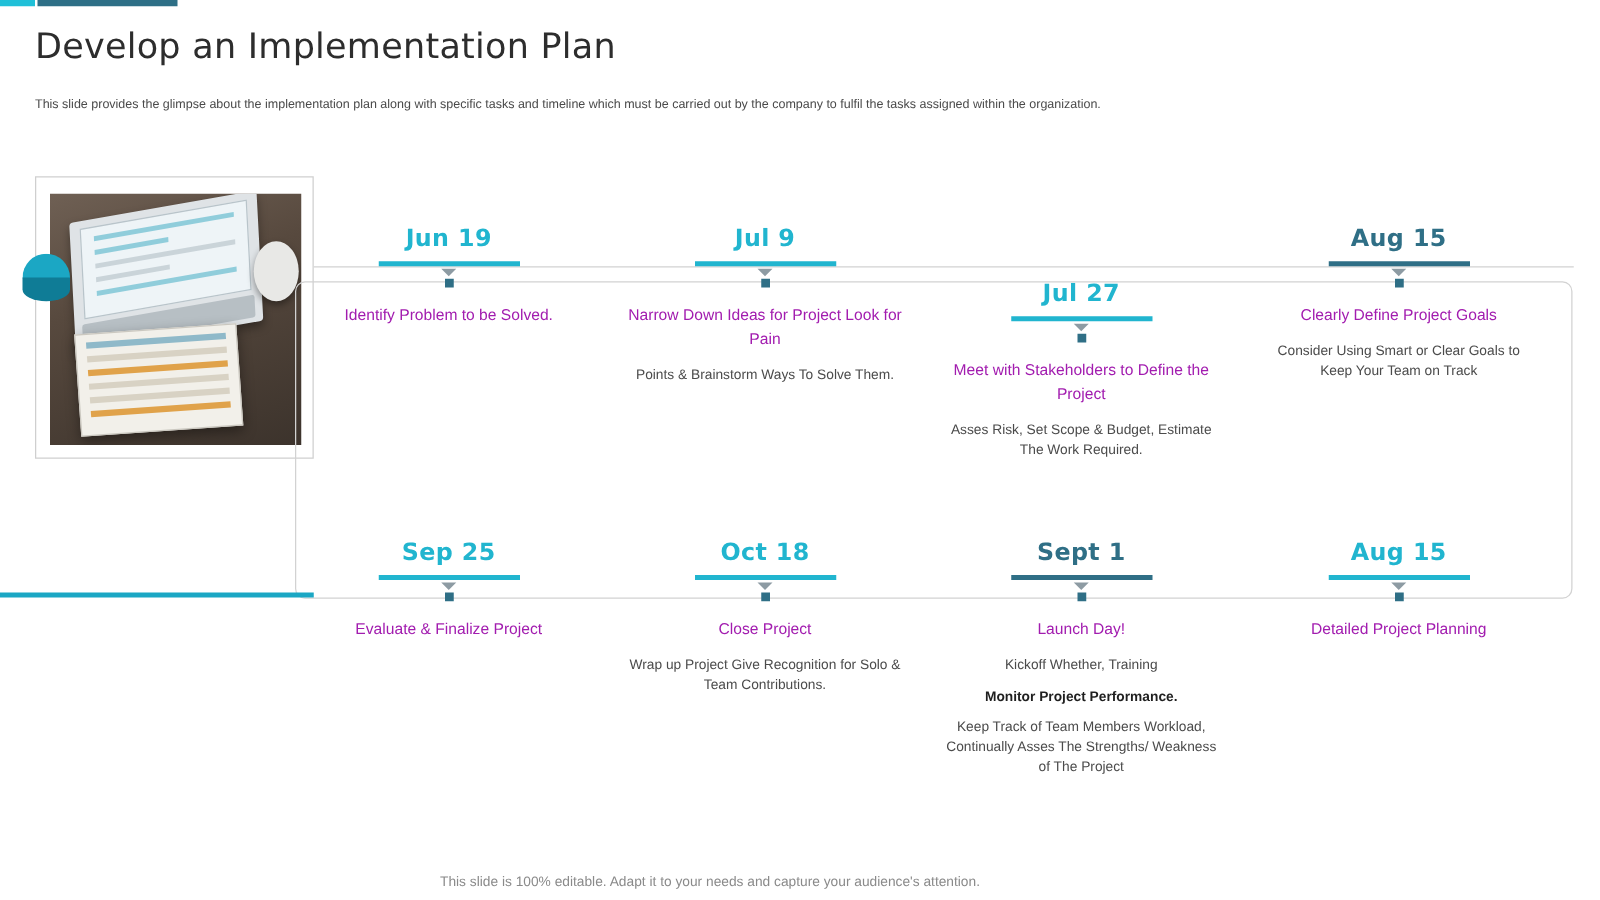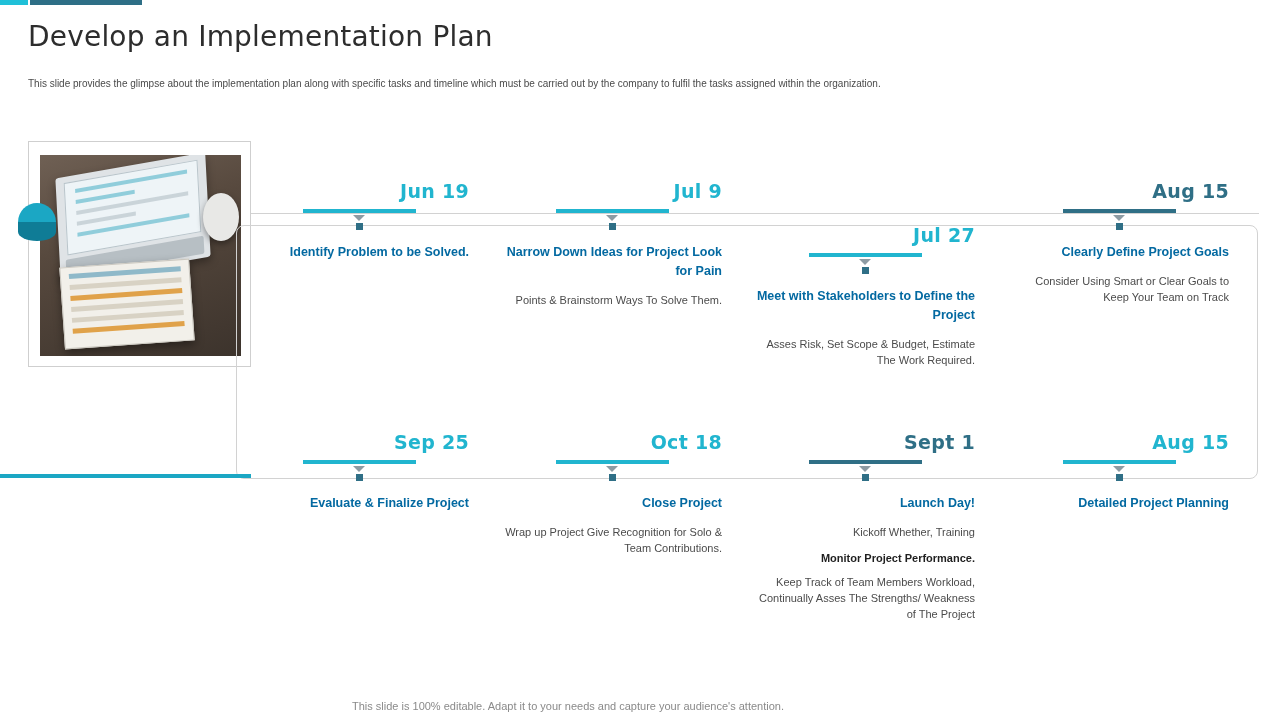--- a/index.html
+++ b/index.html
@@ -160,21 +160,21 @@
     position: absolute;
     left: 0; top: 474px;
     width: 251px; height: 4px;
     background: #1ba7c4;
   }
 
   
   .milestone {
     position: absolute;
     width: 220px;
-    text-align: right;
+    text-align: center;
   }
   .ms-date {
     font-size: 19px;
     font-weight: bold;
     font-family: "DejaVu Sans", sans-serif;
     color: #21b5cf;
     letter-spacing: 0.3px;
     margin: 0;
   }
   .ms-date.dark { color: #2f6f86; }
@@ -193,22 +193,22 @@
     border-top: 6px solid #8d9ba3;
   }
   .ms-tick {
     width: 7px; height: 7px;
     margin: 2px auto 0 auto;
     background: #2f6f86;
   }
   .ms-heading {
     margin: 13px 0 0 0;
     font-size: 12.5px;
-    font-weight: bold;
-    color: #0369a1;
+    font-weight: normal;
+    color: #a21caf;
     line-height: 19px;
   }
   .ms-body {
     margin: 11px 0 0 0;
     font-size: 11px;
     color: #4b4b4b;
     line-height: 16px;
   }
   .ms-body .bold {
     display: block;

